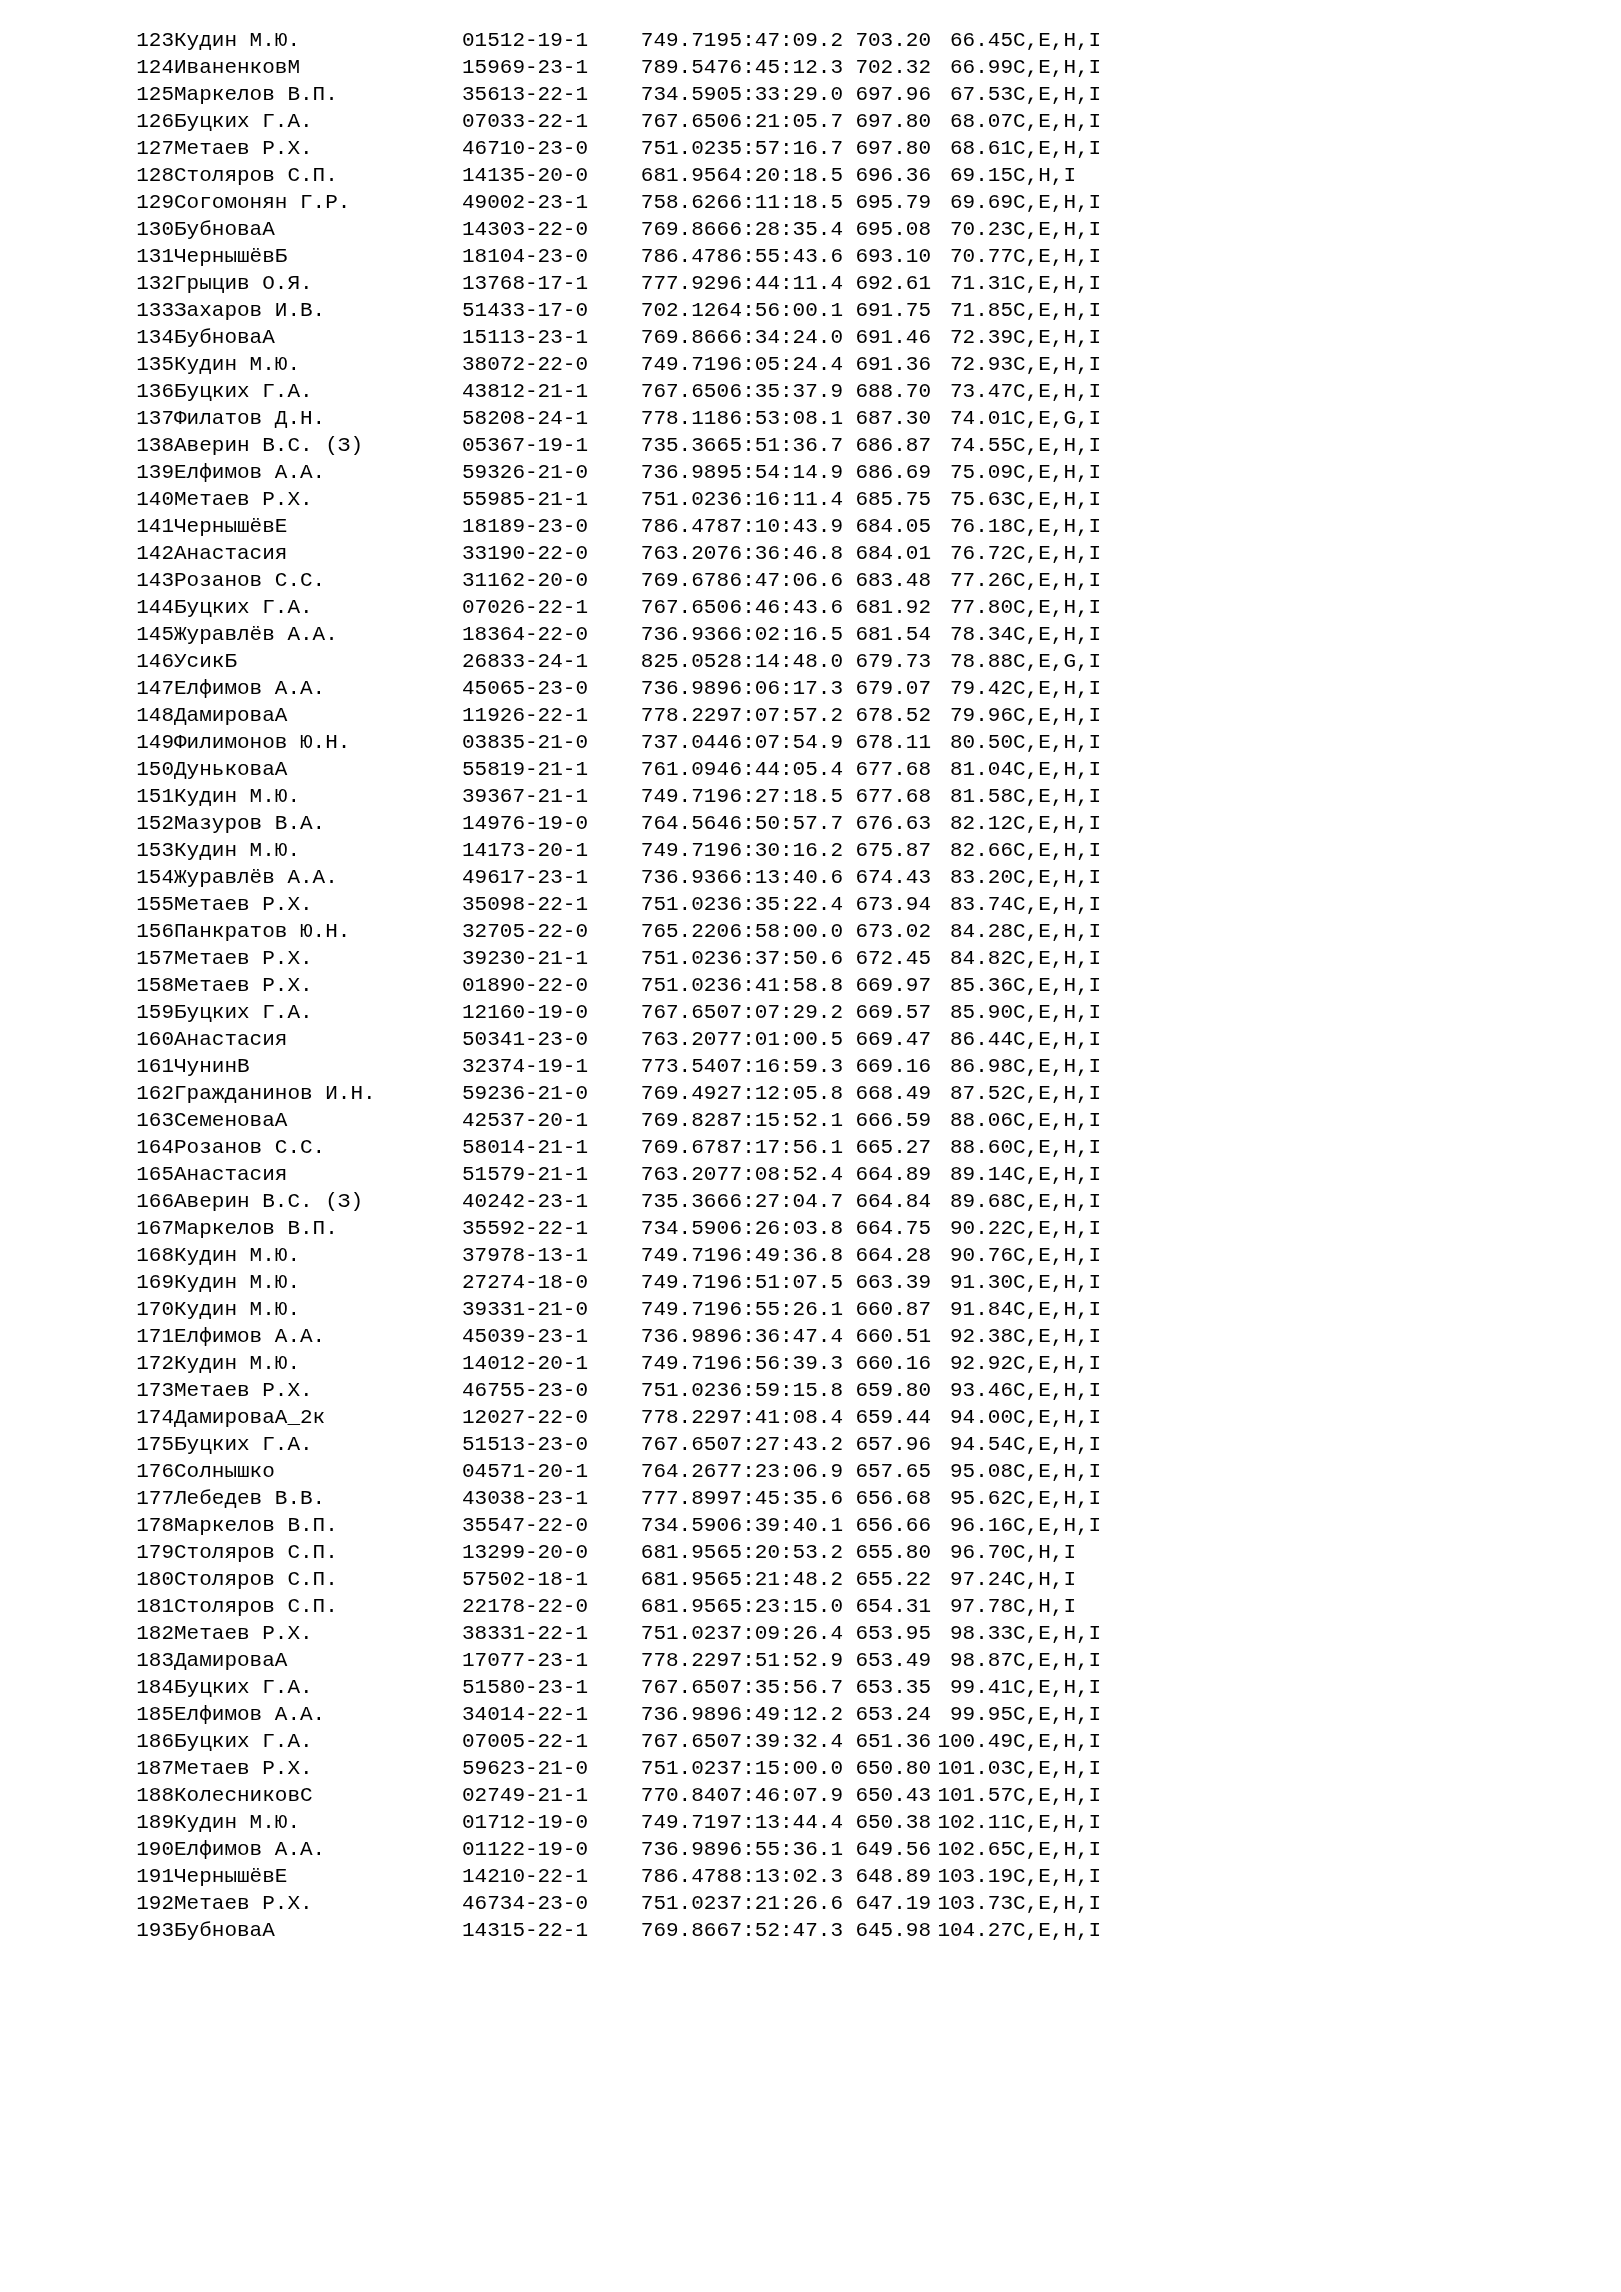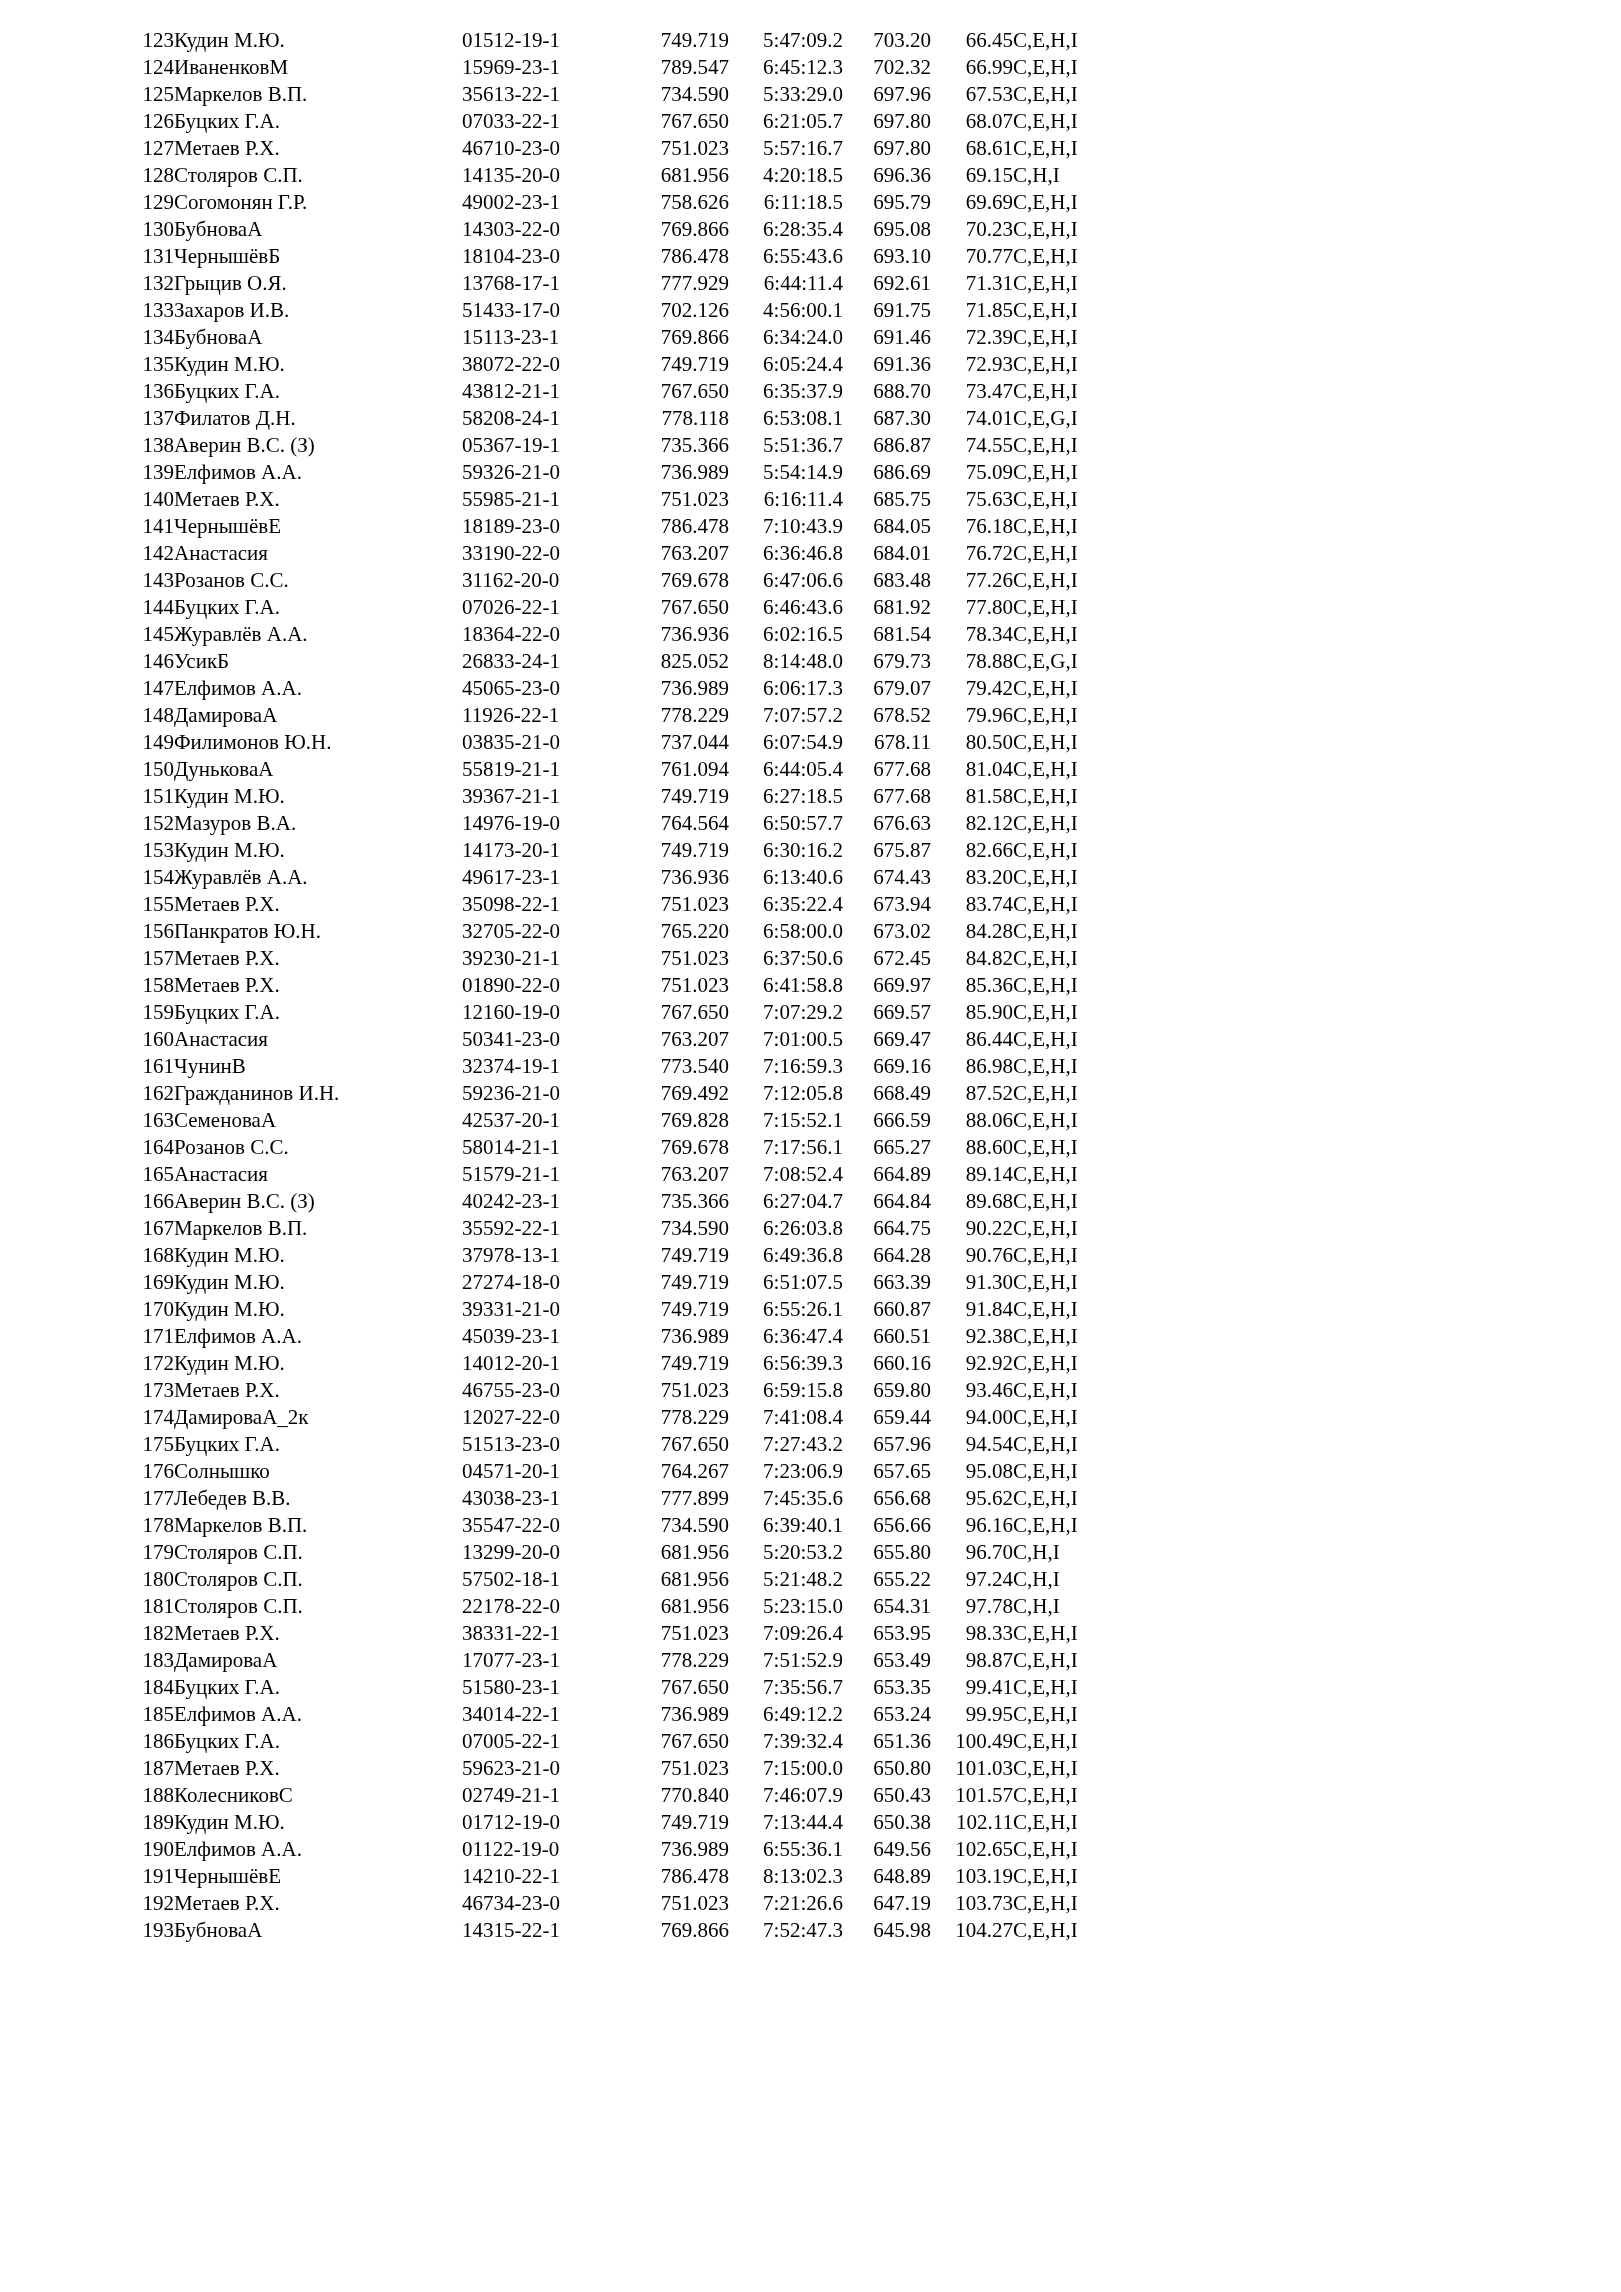--- a/index.html
+++ b/index.html
@@ -14,21 +14,21 @@
   }
   .page {
     position: relative;
     width: 1621px;
     height: 2293px;
     box-sizing: border-box;
     padding: 27.4px 0 0 129px;
   }
   table.listing {
     border-collapse: collapse;
-    font-family: Liberation Serif, serif;
+    font-family: Liberation Mono, monospace;
     font-size: 21px;
     line-height: 27px;
     color: #000000;
     white-space: pre;
   }
   table.listing td {
     padding: 0;
     margin: 0;
     vertical-align: top;
     white-space: pre;

